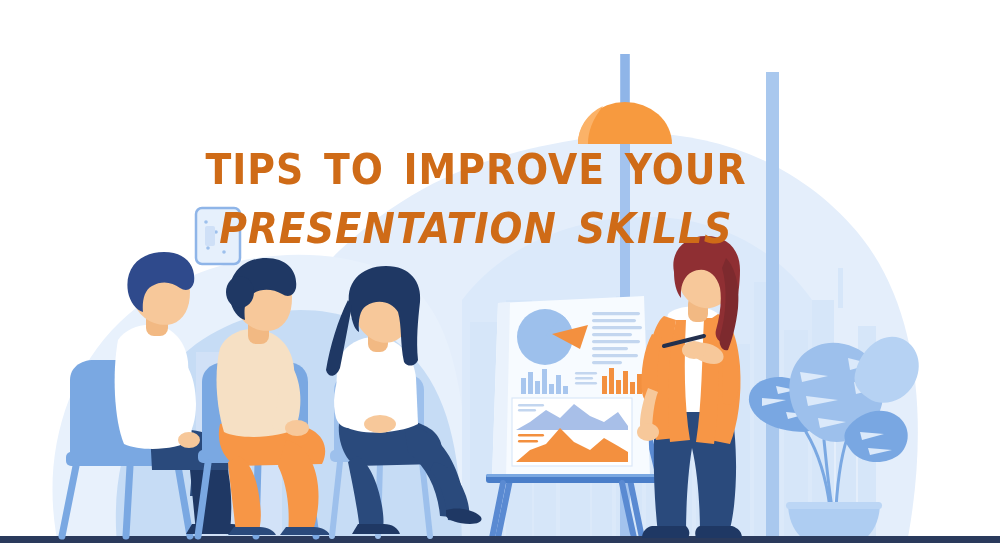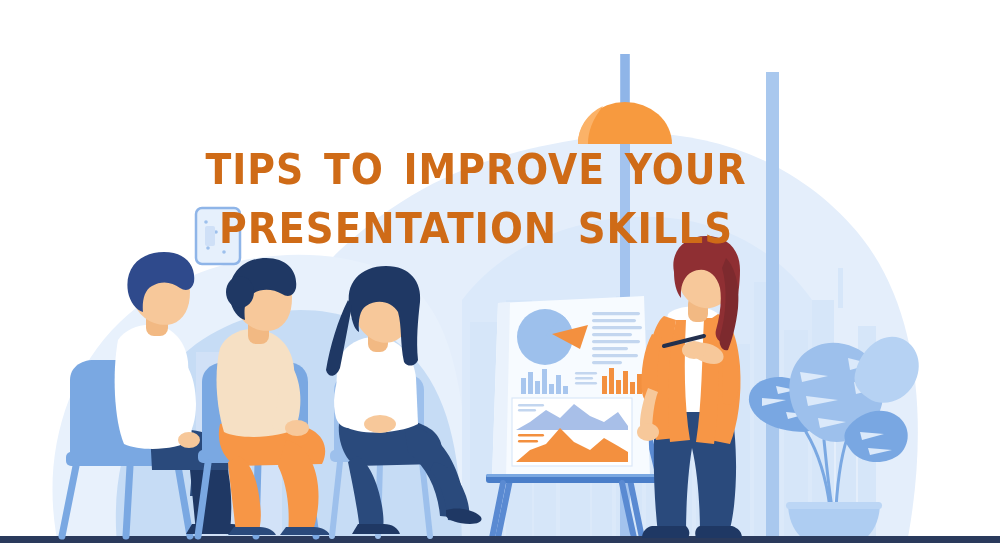--- a/index.html
+++ b/index.html
@@ -32,21 +32,21 @@
     font-family:"DejaVu Sans Condensed","DejaVu Sans", sans-serif;
     font-weight:bold;
     font-size:60px;
     line-height:0.97;
     letter-spacing:1px;
     font-variant:small-caps;
     text-transform:lowercase;
     white-space:nowrap;
   }
   .title-line::first-letter{ font-size:60px; }
-  .title-line-2{ font-size:62px; }
+  .title-line-2{ font-size:62px;font-style:italic; }
 </style>
 </head>
 <body>
 
 <div id="stage">
 
   <svg id="scene" viewBox="0 0 1000 553" width="1000" height="553" xmlns="http://www.w3.org/2000/svg">
 
     <defs>
       <clipPath id="clipStage">

